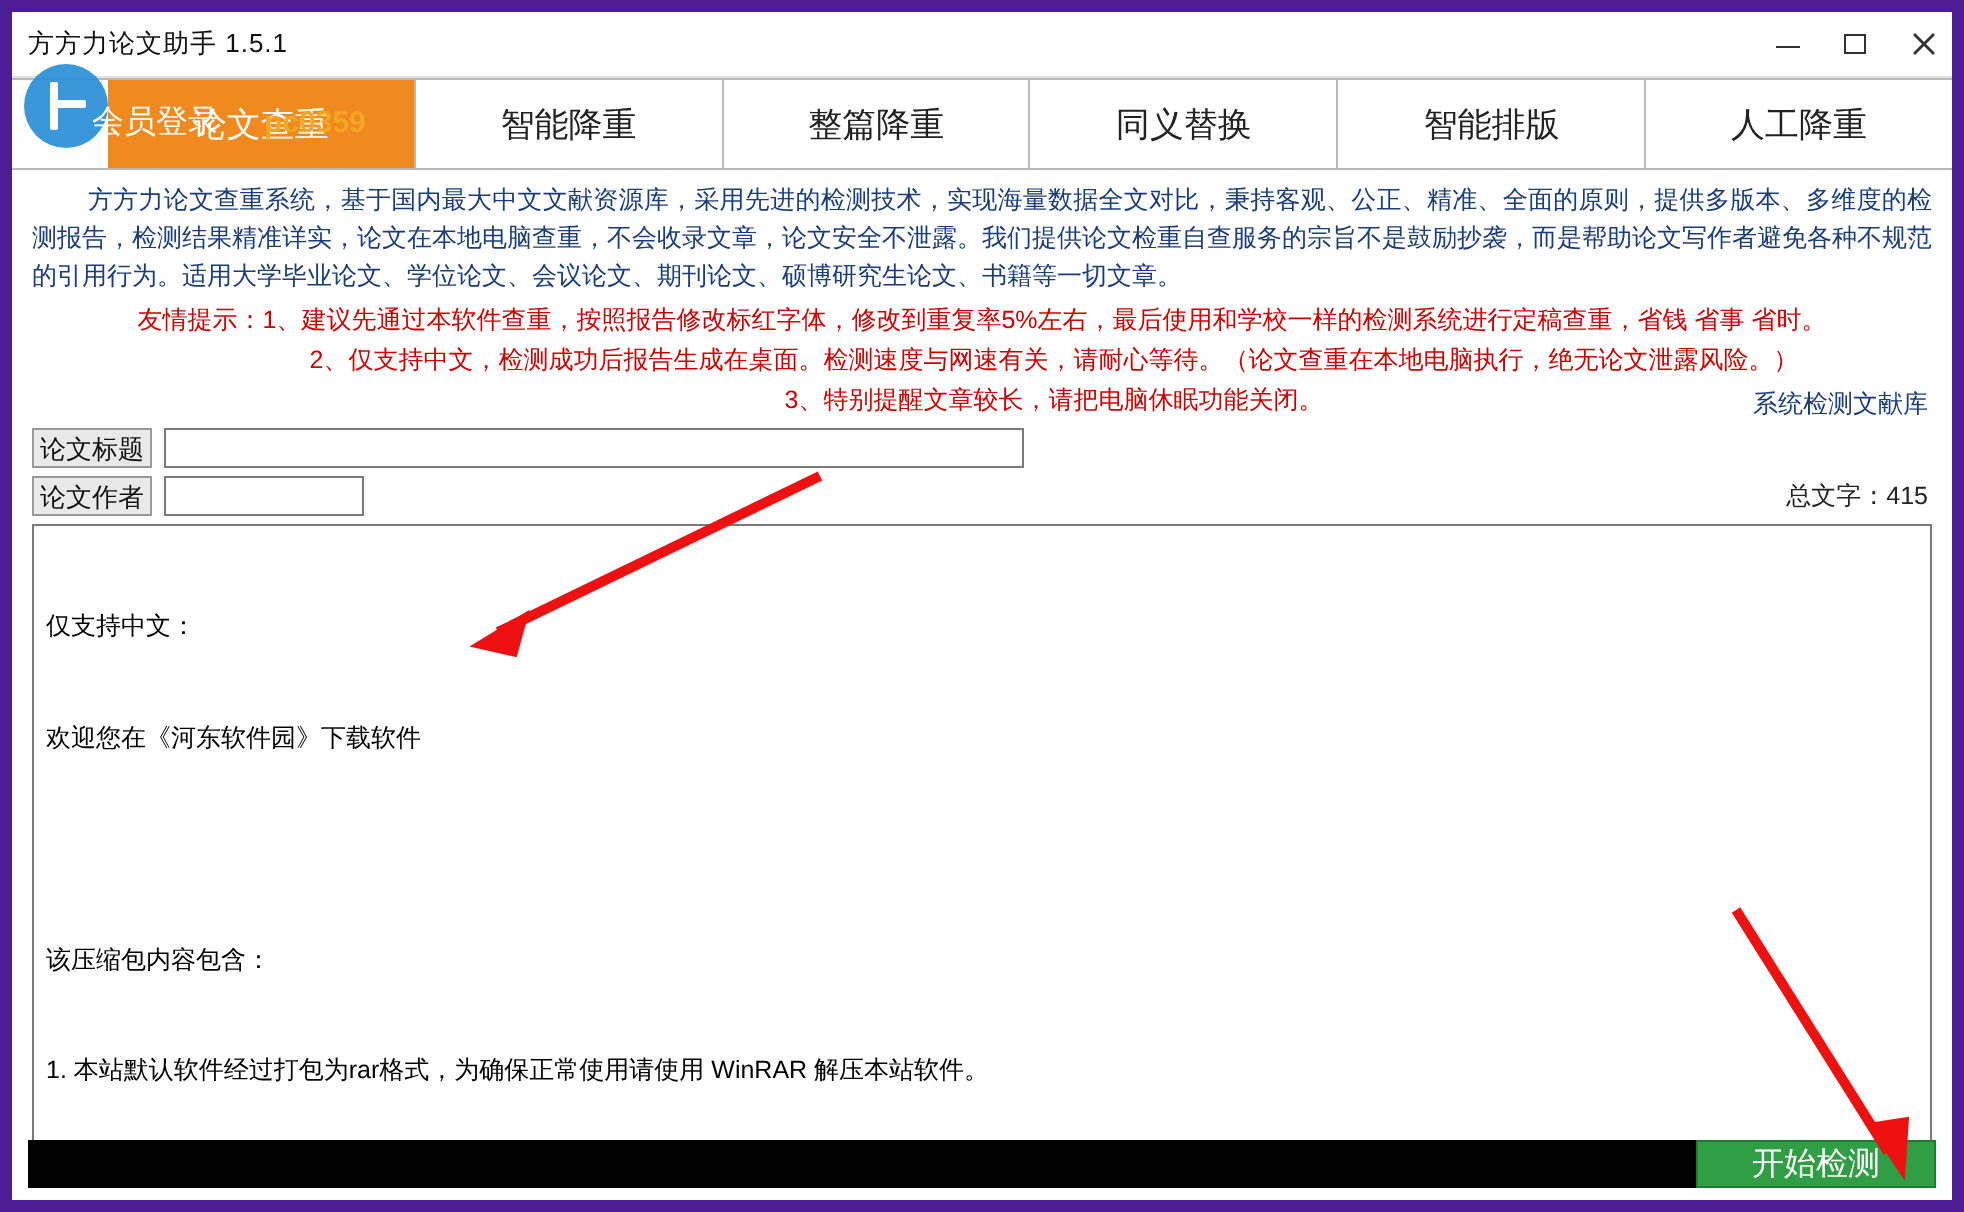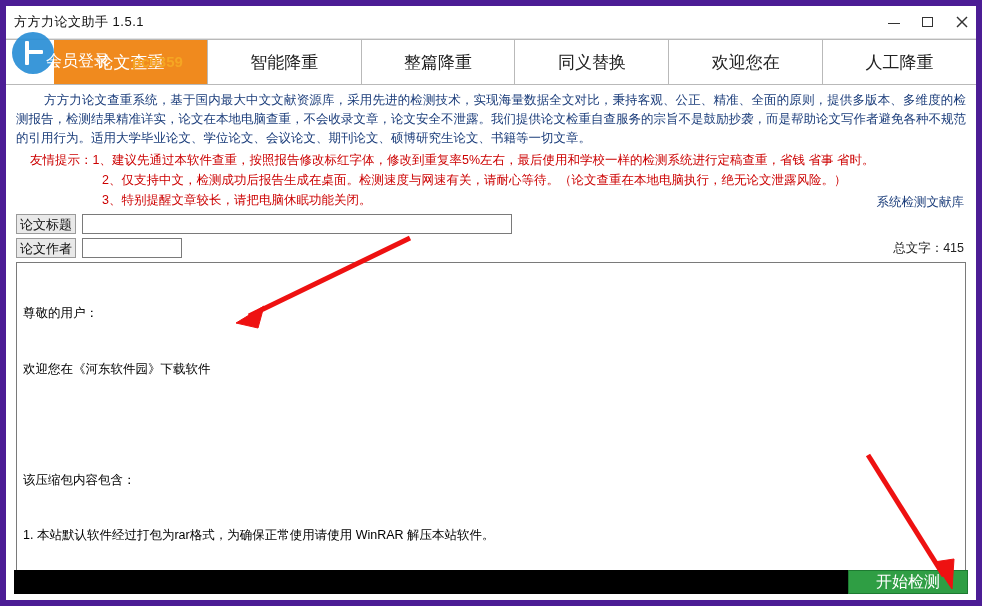--- a/index.html
+++ b/index.html
@@ -162,23 +162,24 @@
     padding: 6px 10px 2px 10px;
     color: #1a3c7a;
     font-size: 12.5px;
     line-height: 19px;
   }
   .intro p { margin: 0; text-align: justify; }
   .intro .first-line { text-indent: 28px; }
 
   .tips {
     position: relative;
-    padding: 0 24px;
+    padding: 0 6px;
     line-height: 20px;
     font-size: 12.5px;
+    text-align: center;
   }
   .tips-label {
     color: #cc0000;
   }
   .tip-row {
     color: #cc0000;
     white-space: nowrap;
   }
   .tip-indent { padding-left: 72px; }
   .tip-first { padding-left: 0; display: inline; }
@@ -325,21 +326,21 @@
     <div class="tab">
       <span>智能降重</span>
     </div>
     <div class="tab">
       <span>整篇降重</span>
     </div>
     <div class="tab">
       <span>同义替换</span>
     </div>
     <div class="tab">
-      <span>欢迎您在</span>
+      <span>智能排版</span>
     </div>
     <div class="tab">
       <span>人工降重</span>
     </div>
   </div>
 
   <div style="position:absolute; left:40px; top:45px; z-index:45; font-size:16px; color:#ffffff; pointer-events:none;">会员登录</div>
   <div style="position:absolute; left:126px; top:47px; z-index:45; font-size:15px; color:#f5a623; font-weight:bold; pointer-events:none;">pc0359</div>
 
   <div class="intro">
@@ -362,21 +363,21 @@
     </div>
     <div class="form-row">
       <div class="form-label">论文作者</div>
       <input class="form-input input-author" type="text" value="" style="">
       <span class="word-count">总文字：415</span>
     </div>
   </div>
 
   <div class="textarea-wrap">
     <div class="textarea-content">
-      <span class="line">尊敬的用户：</span>
+      <span class="line">仅支持中文：</span>
       <span class="line">欢迎您在《河东软件园》下载软件</span>
       <span class="line">&nbsp;</span>
       <span class="line">该压缩包内容包含：</span>
       <span class="line">1. 本站默认软件经过打包为rar格式，为确保正常使用请使用 WinRAR 解压本站软件。</span>
       <span class="line">2. 当您使用迅雷等搜索资源式下载属于本站资源，发现MD5值验证不对时，很可能是这类型工具自动链接搜索到挂木马的下载资源了，建议使用MD5校验器，验证下载后的文件是</span>
       
       
       
       
       

